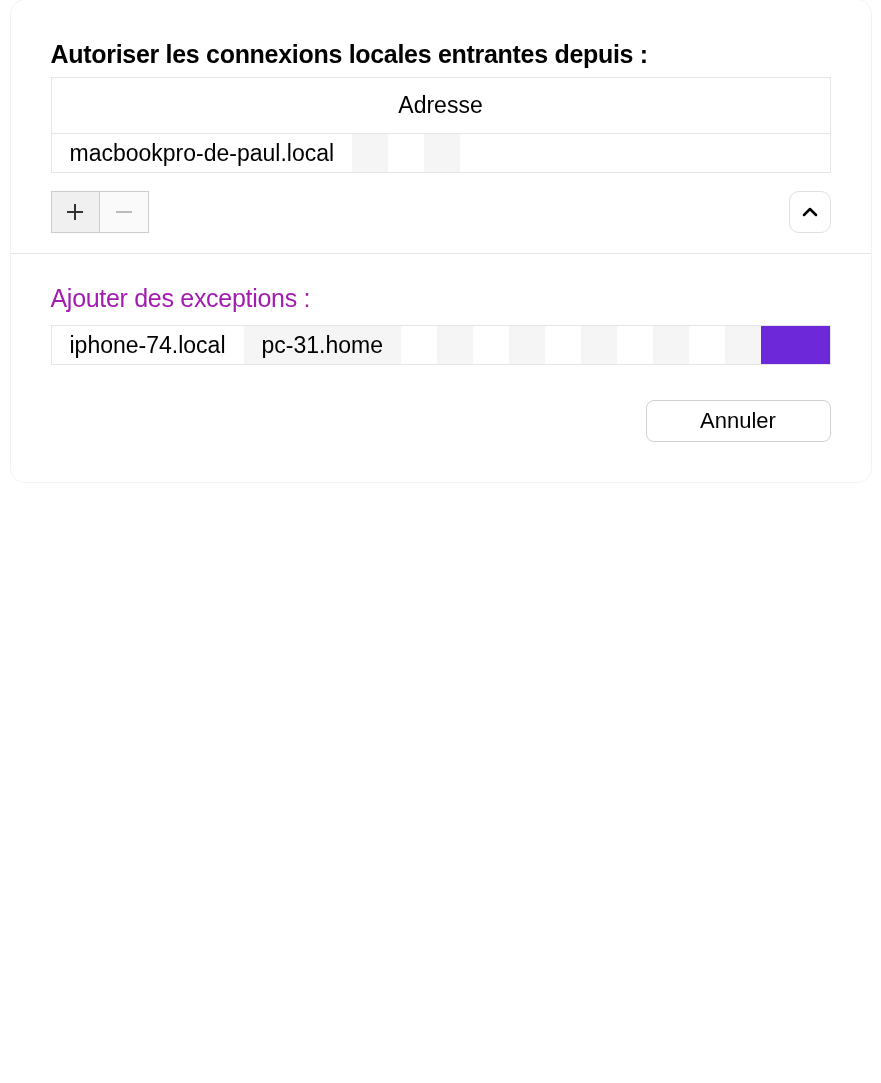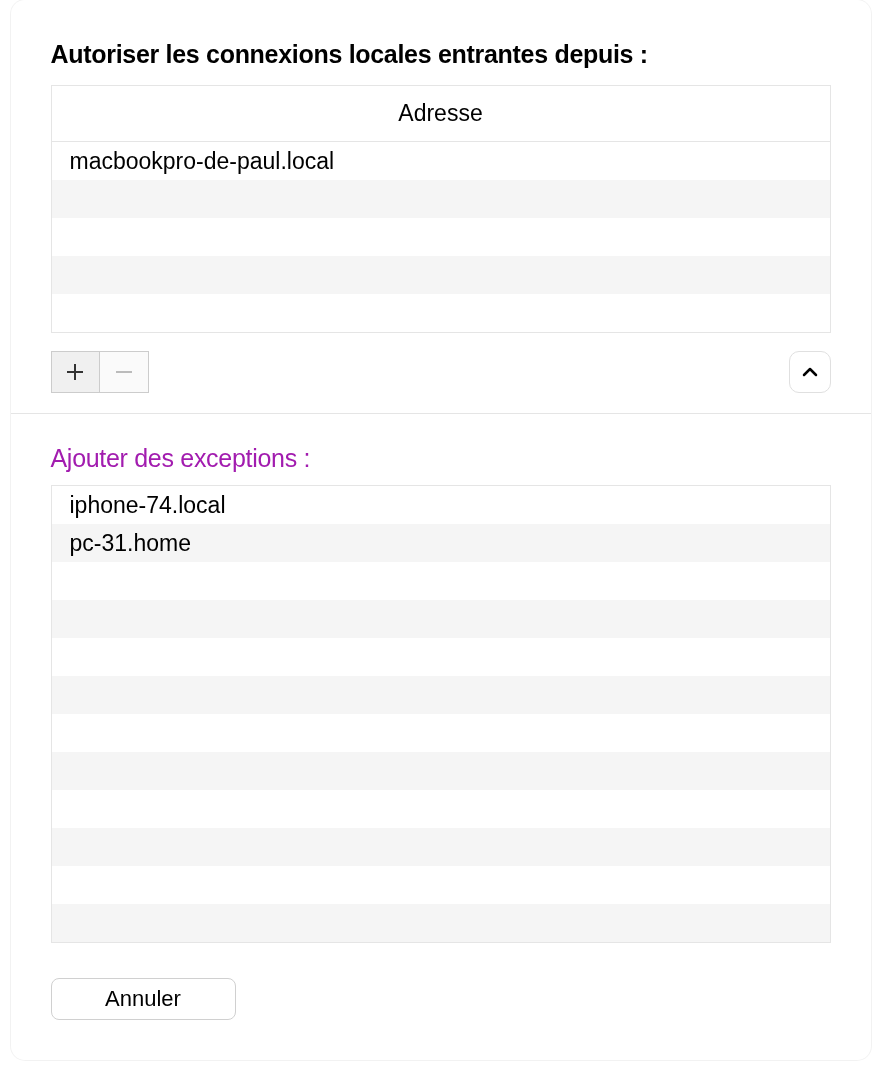--- a/index.html
+++ b/index.html
@@ -23,21 +23,21 @@
       box-shadow: 0 0 0 1px rgba(0,0,0,0.05);
       overflow: hidden;
     }
     .section {
       padding: 40px 40px 20px 40px;
     }
     .section-title {
       font-size: 25px;
       font-weight: 700;
       color: #000;
-      margin-bottom: 16px;
+      margin-bottom: 8px;
       letter-spacing: -0.3px;
     }
     .section-title-2 {
       font-size: 25px;
       font-weight: 400;
       color: #a21caf;
       margin-bottom: 12px;
       letter-spacing: -0.3px;
     }
     .table-container {
@@ -123,38 +123,37 @@
       background: #6d28d9;
     }
     .table-body-2 .table-row:nth-child(odd) {
       background: #fff;
     }
     .table-body-2 .table-row:nth-child(even) {
       background: #f5f5f5;
     }
     .footer {
       display: flex;
-      justify-content: flex-start;
+      justify-content: flex-end;
       gap: 16px;
       padding: 5px 40px 40px 40px;
     }
     .footer-btn {
       min-width: 185px;
       height: 42px;
       background: #fff;
       border: 1px solid #d0d0d0;
       border-radius: 8px;
       font-size: 22px;
       color: #000;
       cursor: pointer;
       padding: 0 24px;
     }
     .table-body {
       display: flex;
-      flex-direction: column;
     }
   </style>
 </head>
 <body>
 
 <div class="dialog">
 
   <div class="section">
     <div class="section-title">Autoriser les connexions locales entrantes depuis :</div>
 

